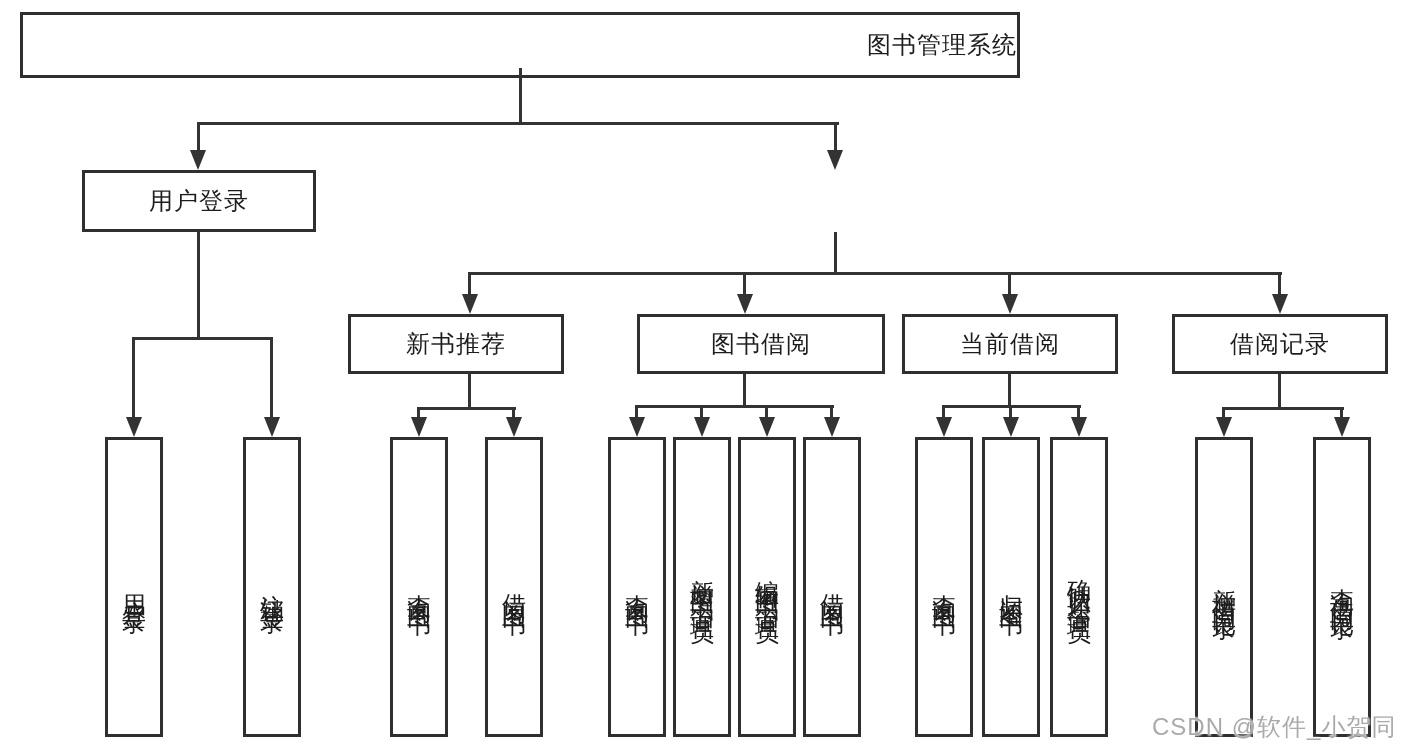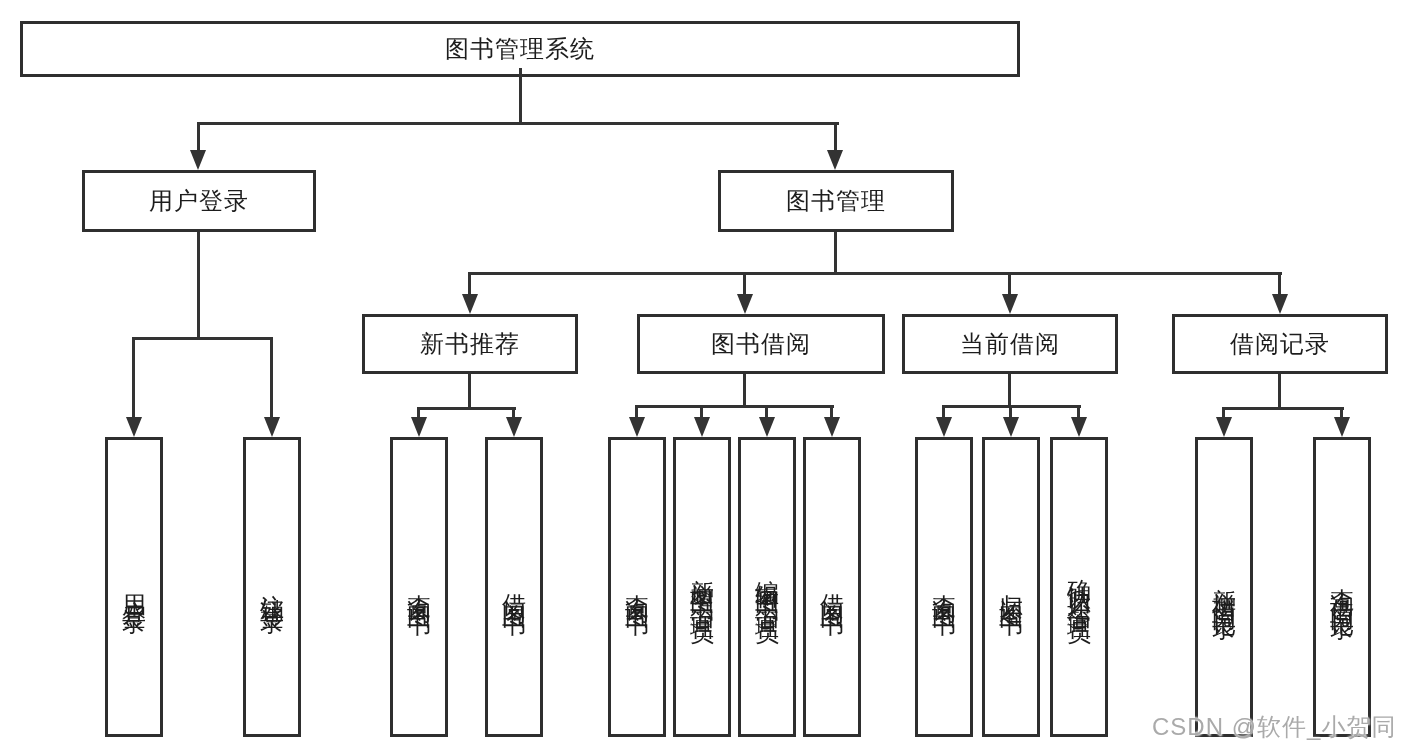--- a/index.html
+++ b/index.html
@@ -26,57 +26,54 @@
     position:absolute;left:1152px;top:711px;
     font-size:24px;color:#aaaaaa;letter-spacing:1px;
     text-shadow:1px 1px 2px #ffffff,-1px -1px 2px #ffffff;
   }
 </style>
 </head>
 <body>
 
 <div class="canvas">
 
-  <div class="box" style="left:20px;top:21px;width:1000px;height:56px;">
+  <div class="box" style="left:20px;top:12px;width:1000px;height:66px;justify-content:flex-end;">
     <span>图书管理系统</span>
   </div>
 
   <div class="vline" style="left:519px;top:68px;width:3px;height:54px;"></div>
   <div class="hline" style="left:197px;top:122px;width:642px;height:3px;"></div>
   <div class="vline" style="left:197px;top:122px;width:3px;height:32px;"></div>
   <div class="arrow" style="left:190px;top:150px;"></div>
   <div class="vline" style="left:834px;top:122px;width:3px;height:32px;"></div>
   <div class="arrow" style="left:827px;top:150px;"></div>
 
   <div class="box" style="left:82px;top:170px;width:234px;height:62px;">
     <span>用户登录</span>
-  </div>
-  <div class="box" style="left:718px;top:170px;width:236px;height:62px;">
-    <span>图书管理</span>
   </div>
 
   <div class="vline" style="left:197px;top:232px;width:3px;height:105px;"></div>
   <div class="hline" style="left:132px;top:337px;width:141px;height:3px;"></div>
   <div class="vline" style="left:132px;top:337px;width:3px;height:82px;"></div>
   <div class="arrow" style="left:126px;top:417px;"></div>
   <div class="vline" style="left:270px;top:337px;width:3px;height:82px;"></div>
   <div class="arrow" style="left:264px;top:417px;"></div>
 
   <div class="vline" style="left:834px;top:232px;width:3px;height:40px;"></div>
   <div class="hline" style="left:468px;top:272px;width:814px;height:3px;"></div>
   <div class="vline" style="left:468px;top:272px;width:3px;height:24px;"></div>
   <div class="arrow" style="left:462px;top:294px;"></div>
   <div class="vline" style="left:743px;top:272px;width:3px;height:24px;"></div>
   <div class="arrow" style="left:737px;top:294px;"></div>
   <div class="vline" style="left:1008px;top:272px;width:3px;height:24px;"></div>
   <div class="arrow" style="left:1002px;top:294px;"></div>
   <div class="vline" style="left:1278px;top:272px;width:3px;height:24px;"></div>
   <div class="arrow" style="left:1272px;top:294px;"></div>
 
-  <div class="box" style="left:362px;top:314px;width:216px;height:60px;">
+  <div class="box" style="left:348px;top:314px;width:216px;height:60px;">
     <span>新书推荐</span>
   </div>
   <div class="box" style="left:637px;top:314px;width:248px;height:60px;">
     <span>图书借阅</span>
   </div>
   <div class="box" style="left:1172px;top:314px;width:216px;height:60px;">
     <span>借阅记录</span>
   </div>
   <div class="box" style="left:902px;top:314px;width:216px;height:60px;">
     <span>当前借阅</span>

